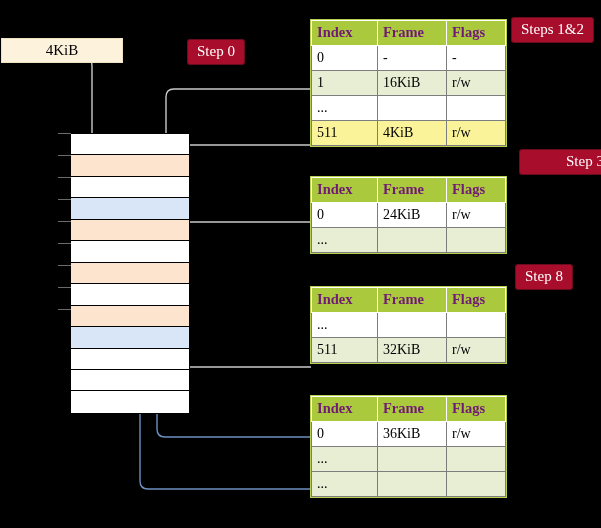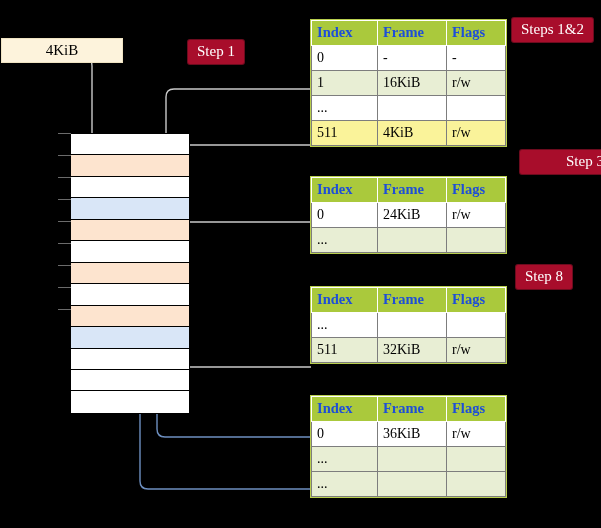--- a/index.html
+++ b/index.html
@@ -72,21 +72,21 @@
     border-collapse: collapse;
     table-layout: fixed;
     background: #ffffff;
     font-family: "Liberation Serif", serif;
     font-size: 14px;
     color: #000000;
     box-shadow: 0 0 0 1px #b9cf4e;
   }
   .ptable th {
     background: #aac93c;
-    color: #1d4ed8;
+    color: #701a75;
     font-weight: bold;
     text-align: left;
     padding: 3px 5px 4px 5px;
     border: 1px solid #ffffff;
     font-size: 14.5px;
   }
   .ptable td {
     padding: 3px 5px 4px 5px;
     border: 1px solid #7d7d7d;
     height: 17px;
@@ -284,19 +284,19 @@
           <tr class="row-even">
             <td class="col-index">...</td>
             <td class="col-frame"></td>
             <td class="col-flags"></td>
           </tr>
         </tbody>
       </table>
     </div>
 
   <div id="badges-host">
-      <div class="step-badge" style="left: 188px; top: 40px;">Step 1</div>
+      <div class="step-badge" style="left: 188px; top: 40px;">Step 0</div>
       <div class="step-badge" style="left: 512px; top: 18px;">Steps 1&amp;2</div>
       <div class="step-badge" style="left: 520px; top: 150px; padding-left: 46px;">Step 3</div>
       <div class="step-badge" style="left: 516px; top: 265px;">Step 8</div>
     </div>
 
 </div>
 
 </body></html>

